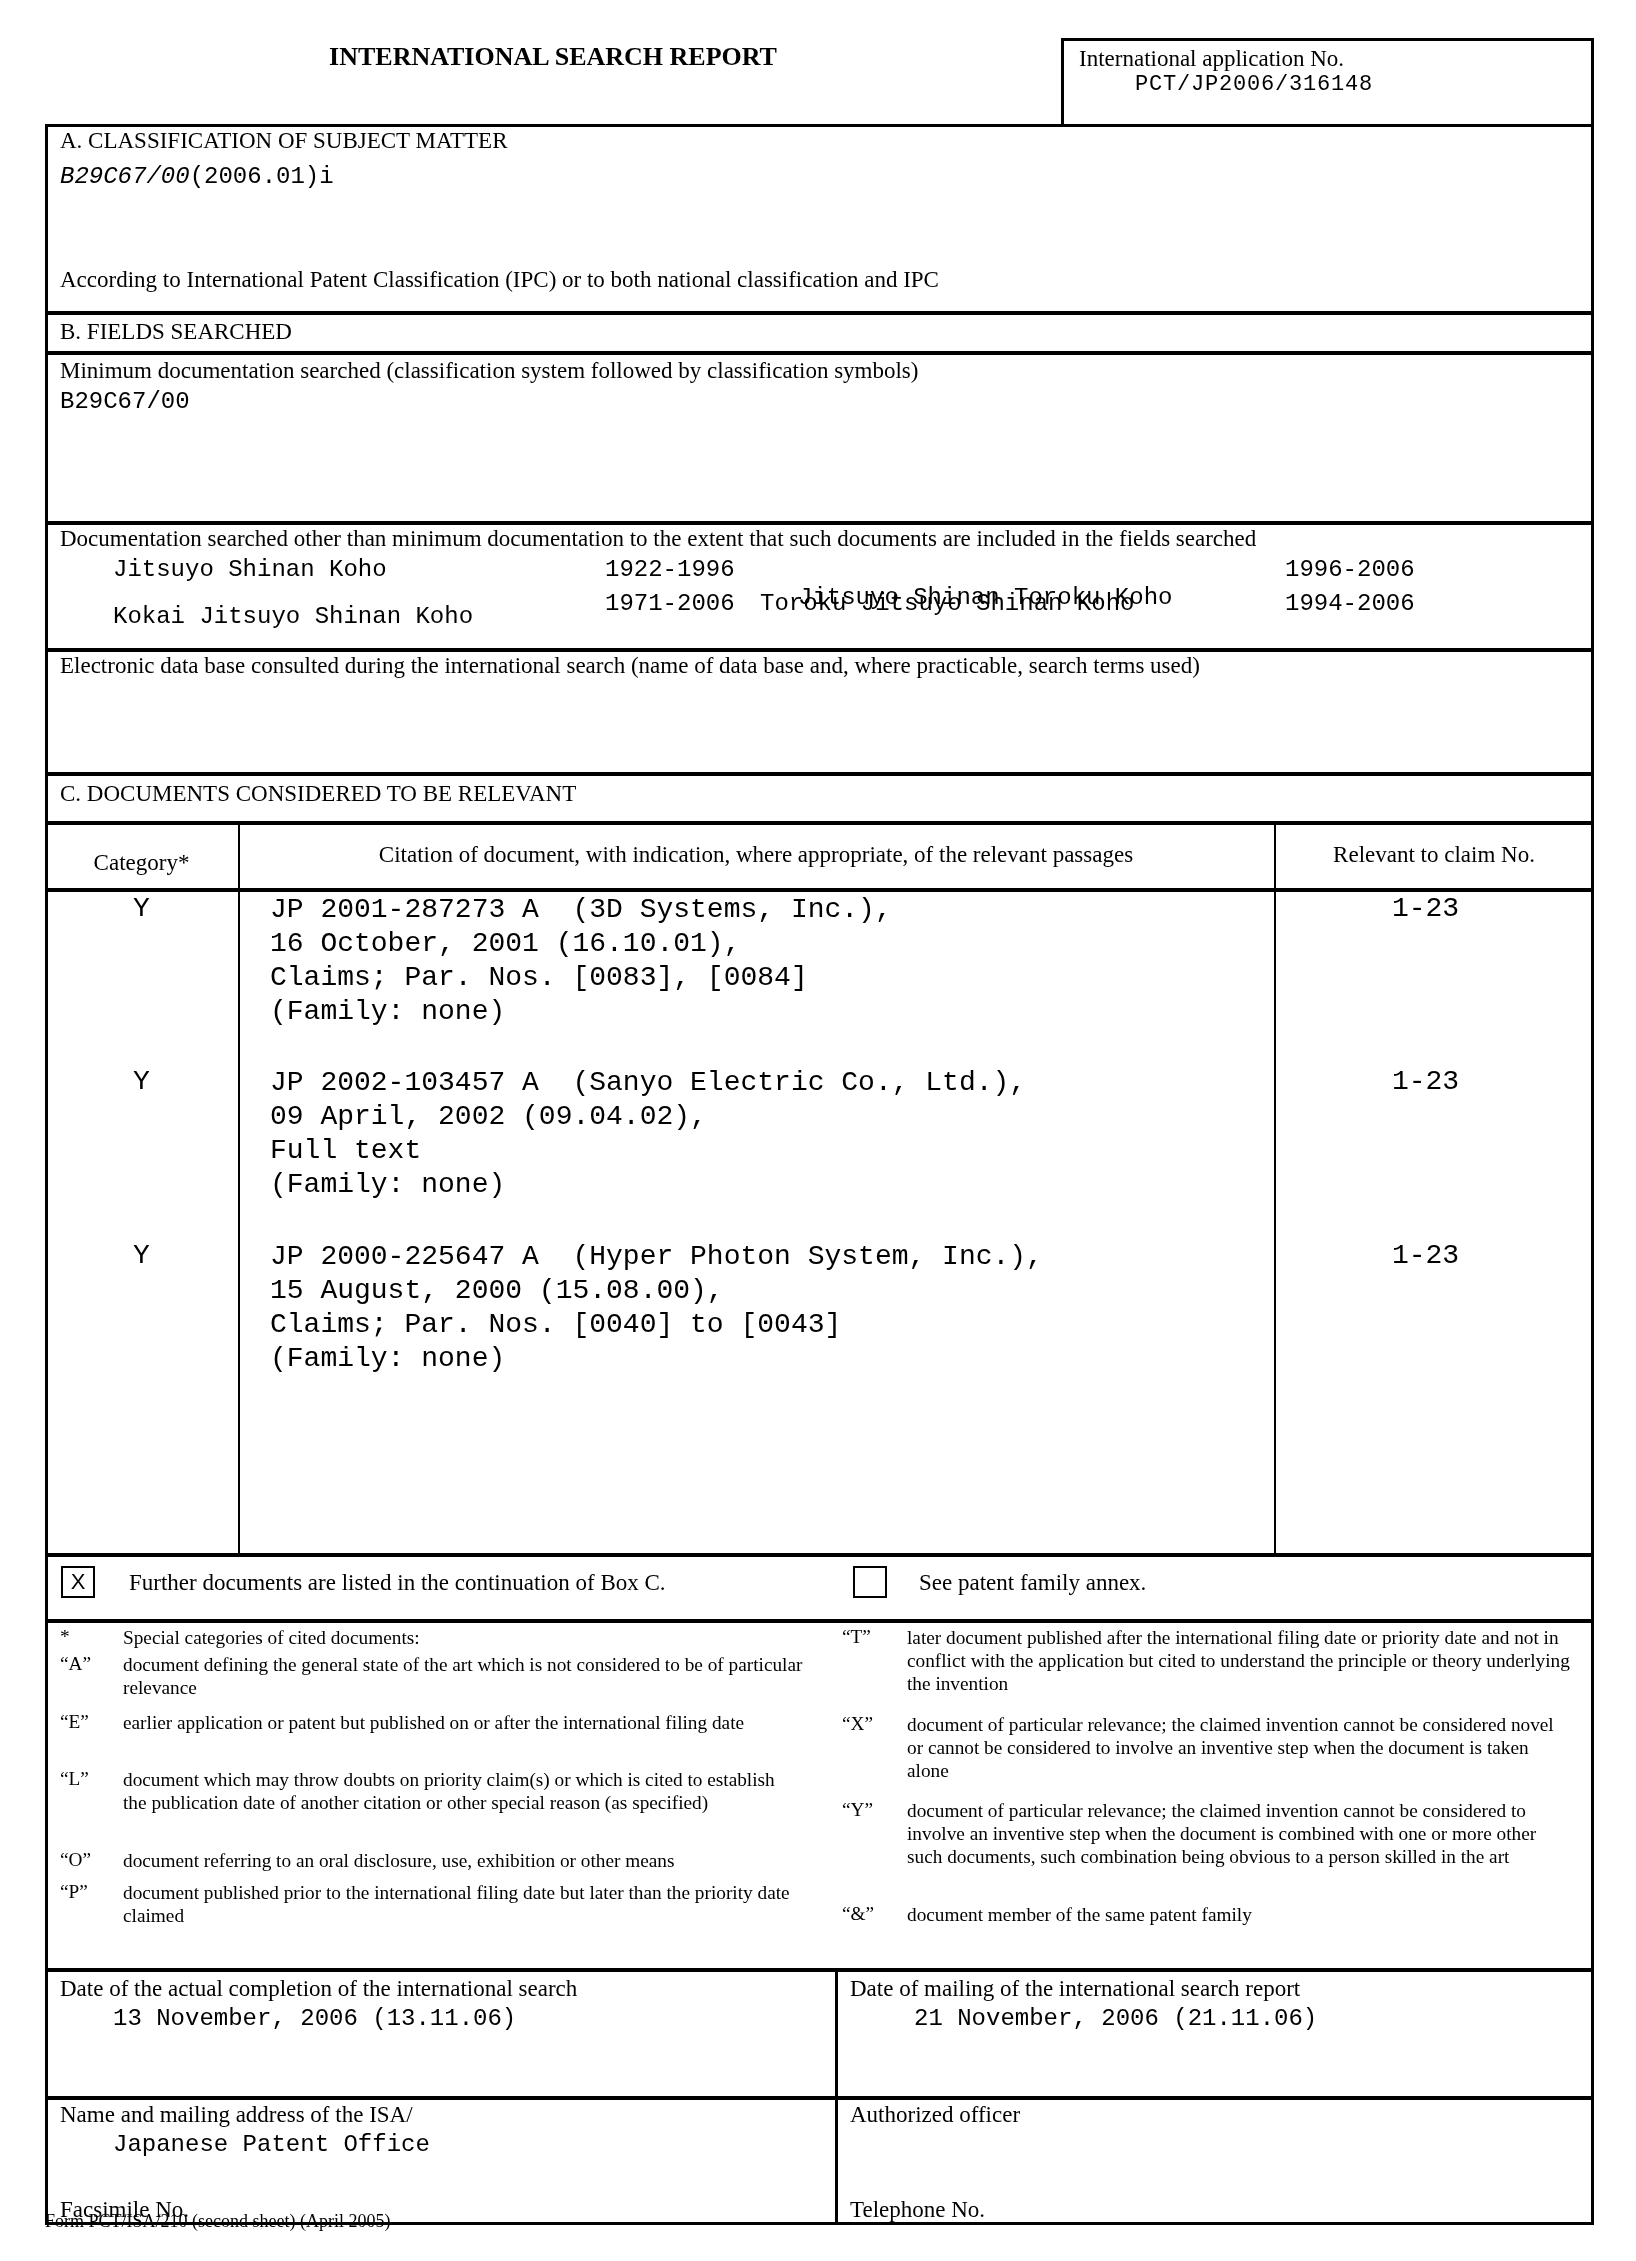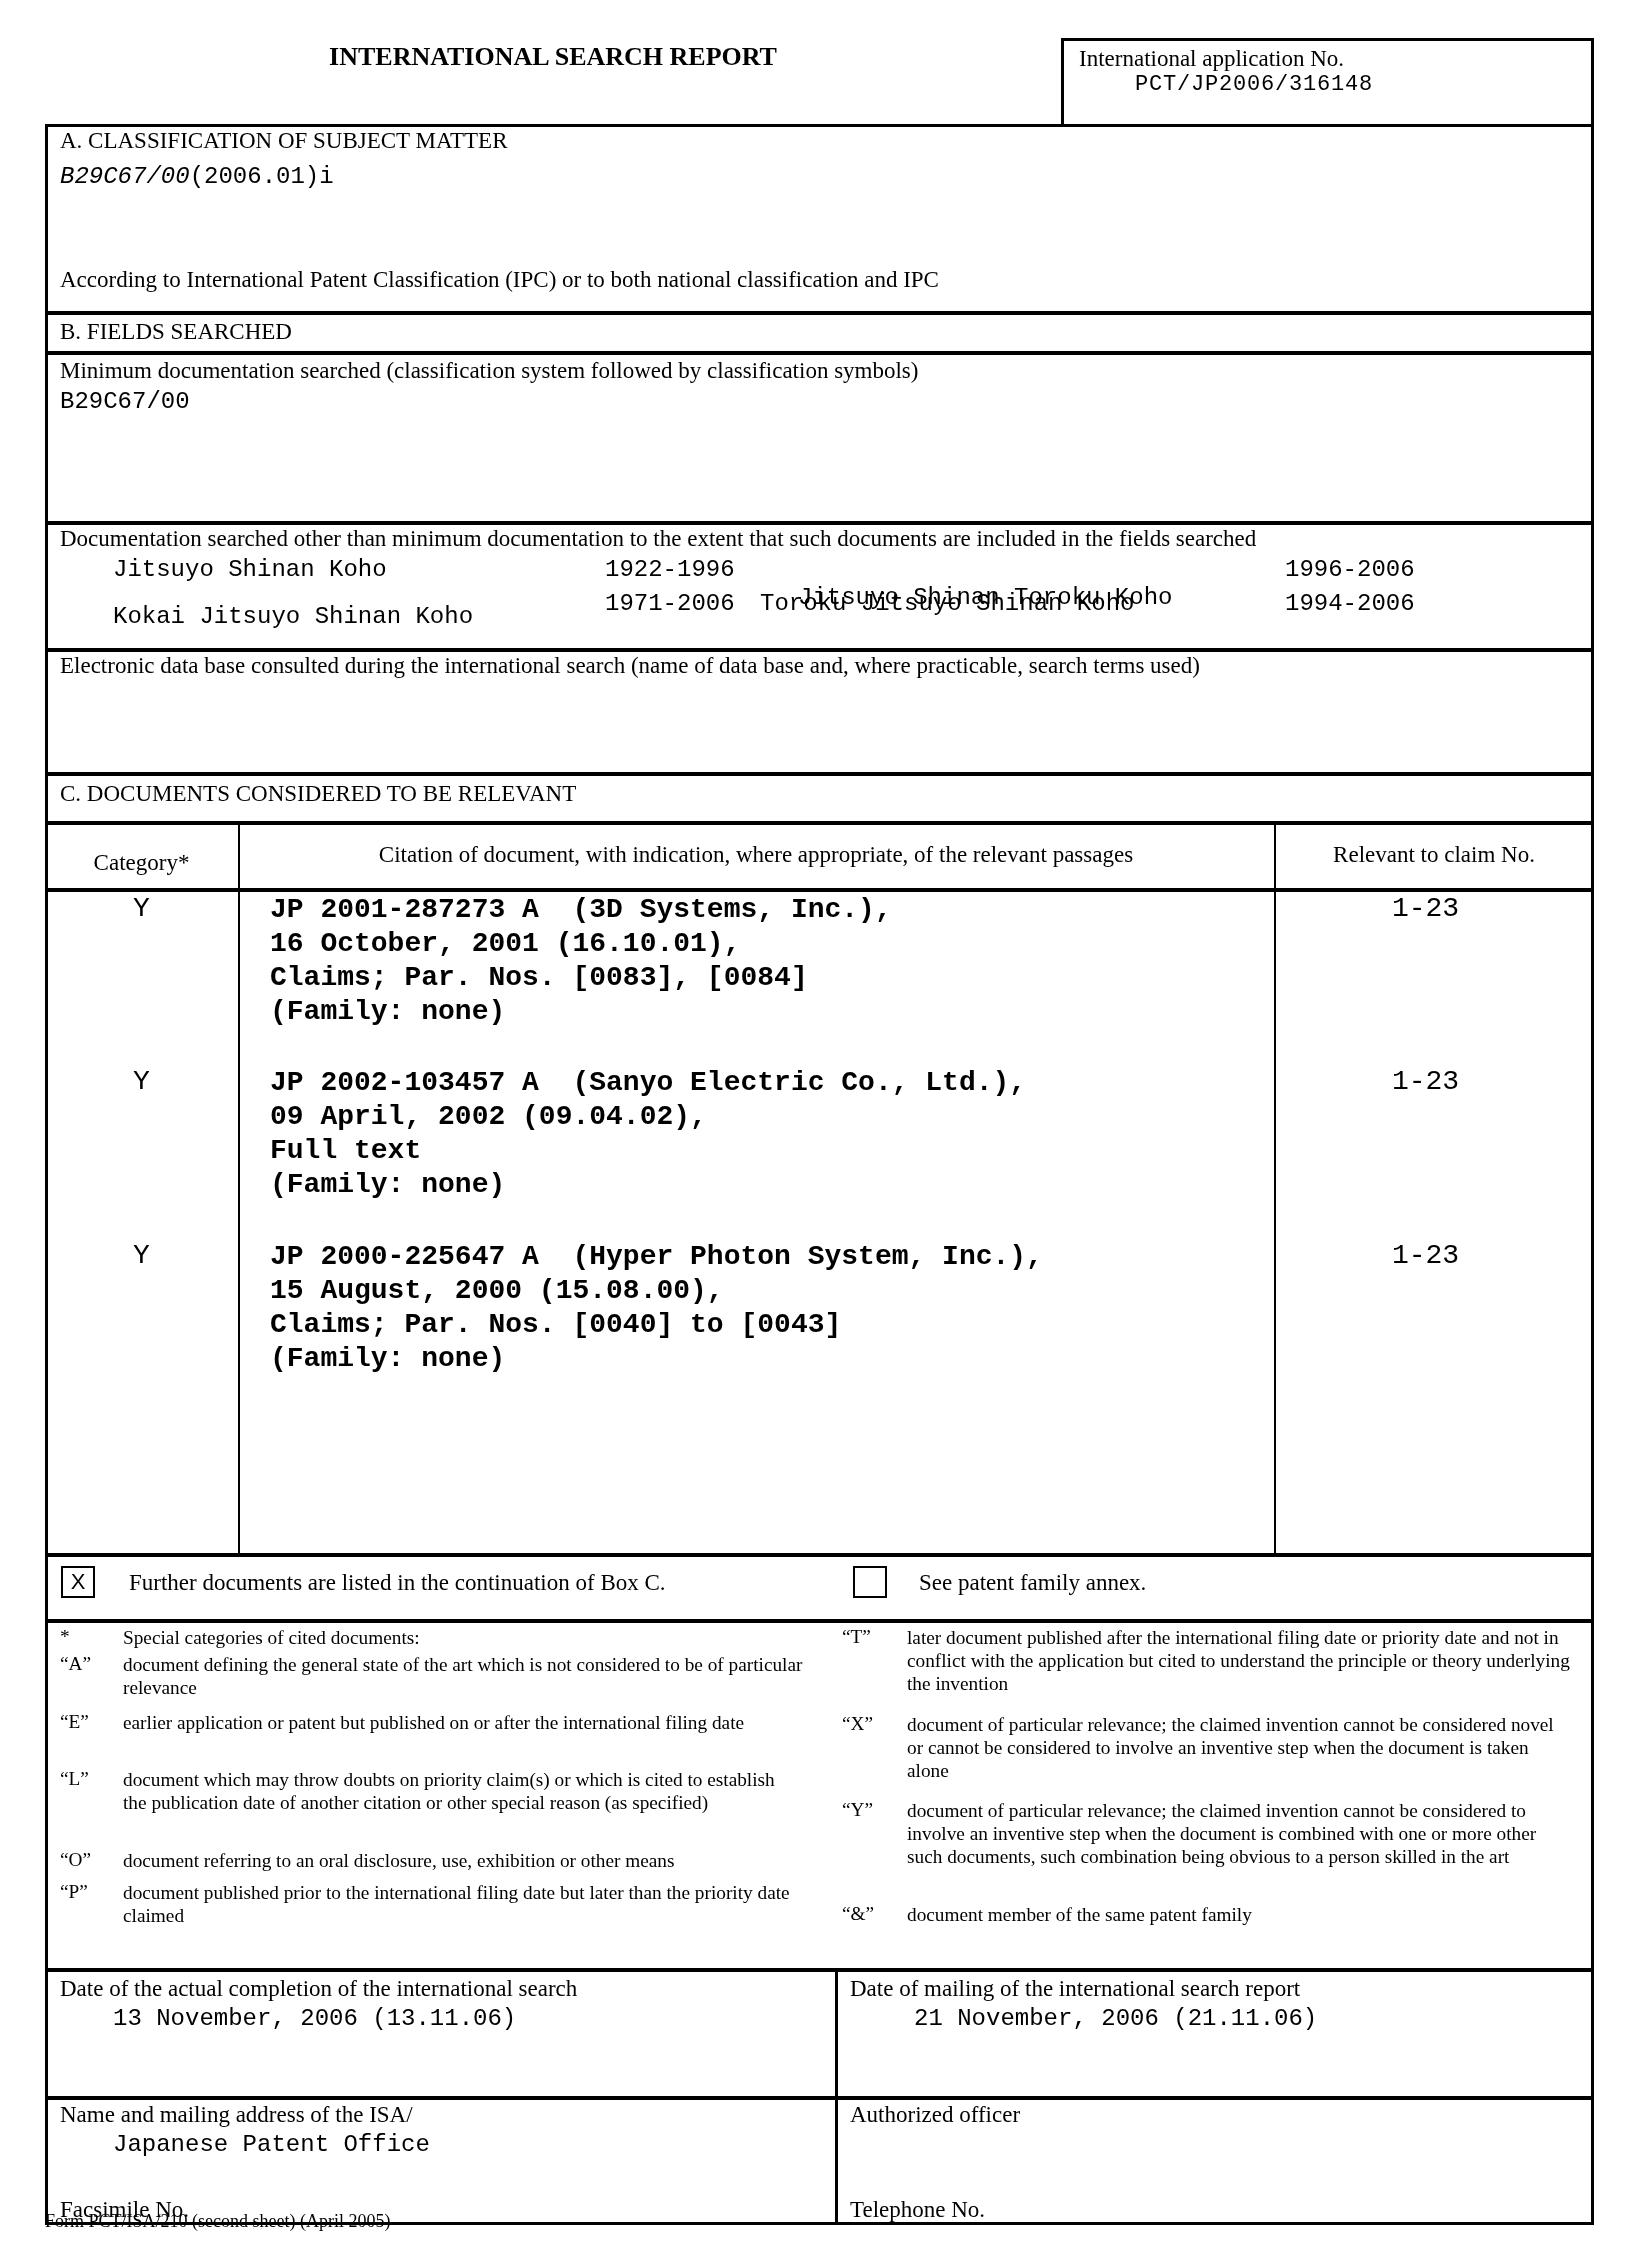--- a/index.html
+++ b/index.html
@@ -19,21 +19,21 @@
   .hline { position: absolute; left: 45px; width: 1549px; background: #000; }
   .thick { height: 4.2px; }
   .vline { position: absolute; background: #000; width: 1.7px; }
 
   .label { position: absolute; font-size: 23px; white-space: nowrap; }
   .monotext { position: absolute; font-family: "Liberation Mono", monospace; font-size: 24px; white-space: pre; }
   .italic { font-style: italic; }
 
   .th { position: absolute; font-size: 23px; text-align: center; white-space: nowrap; }
   .cat { position: absolute; left: 45px; width: 193px; text-align: center; font-family: "Liberation Mono", monospace; font-size: 28px; }
-  .cite { position: absolute; left: 270px; font-family: "Liberation Mono", monospace; font-size: 28px; line-height: 34px; white-space: pre; font-weight: bold; }
+  .cite { position: absolute; left: 270px; font-family: "Liberation Mono", monospace; font-size: 28px; line-height: 34px; white-space: pre; }
   .claim { position: absolute; left: 1275px; width: 301px; text-align: center; font-family: "Liberation Mono", monospace; font-size: 28px; }
 
   .checkbox { position: absolute; width: 34px; height: 32px; border: 2.5px solid #000; box-sizing: border-box; display: flex; align-items: center; justify-content: center; font-family: "Liberation Sans", sans-serif; font-size: 22px; line-height: 1; }
 
   .legend-code { position: absolute; font-size: 19.3px; }
   .legend-text { position: absolute; font-size: 19.3px; line-height: 23px; width: 689px; }
 
   .footer { left: 45px; top: 2211px; font-size: 18px; }
 </style>
 </head>

